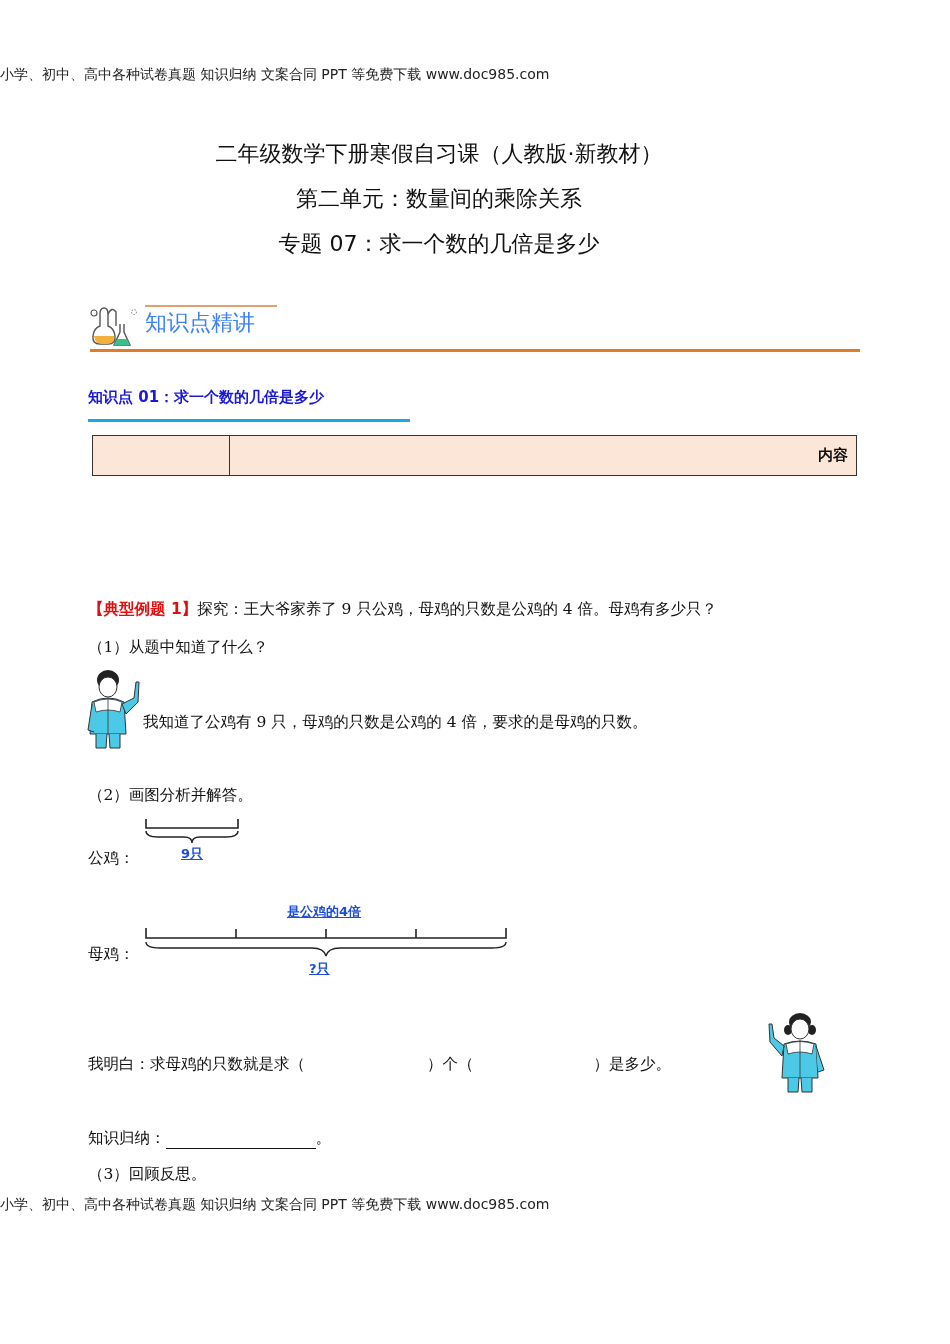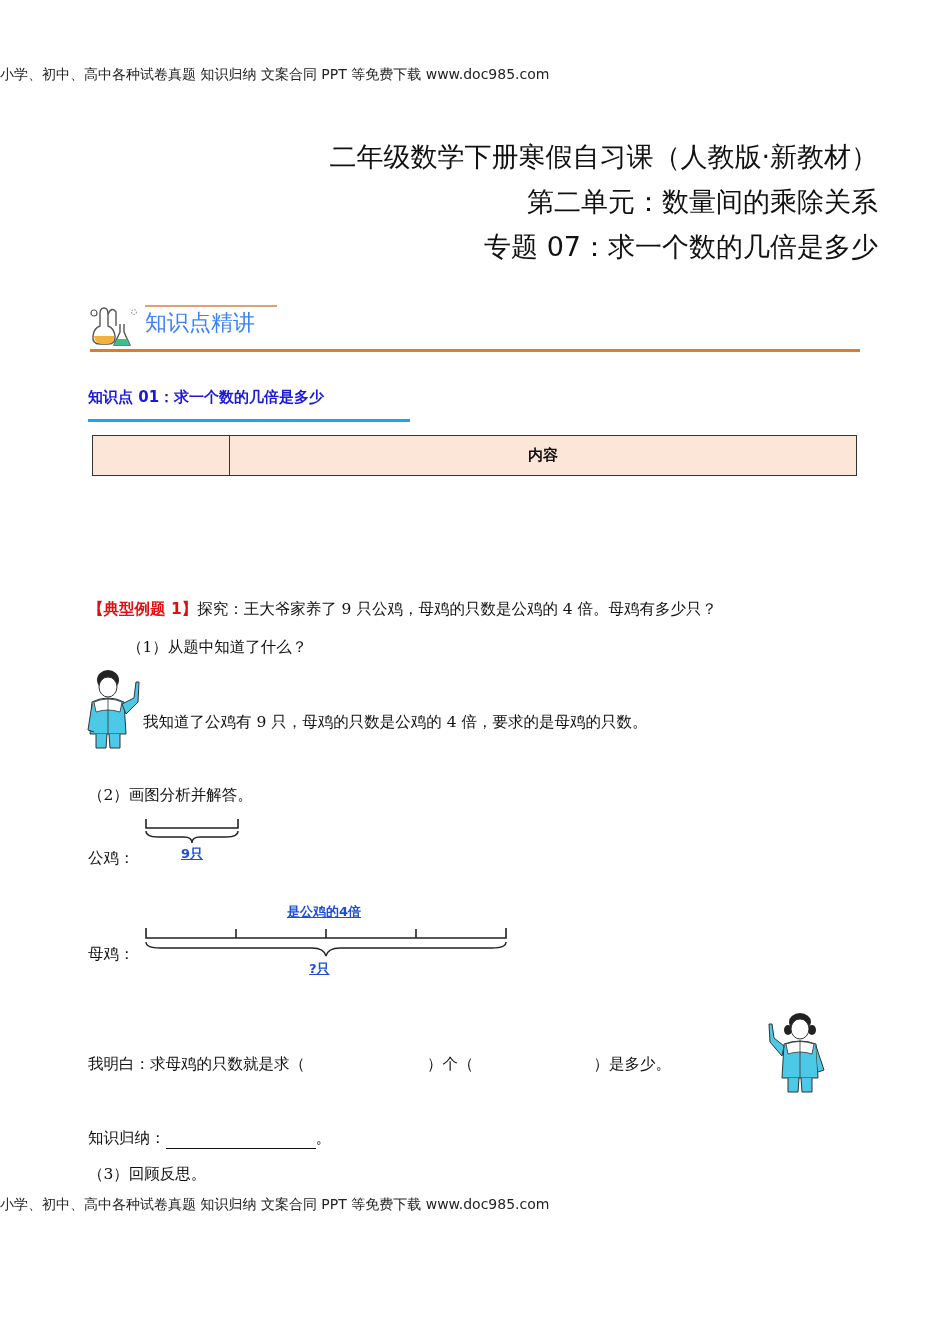--- a/index.html
+++ b/index.html
@@ -10,23 +10,23 @@
     }
     .abs { position: absolute; }
     .header-banner, .footer-banner {
       left: 0; width: 950px; text-align: left;
       font-family: "DejaVu Sans", "Liberation Sans", sans-serif;
       font-size: 14px; color: #222; letter-spacing: 0;
     }
     .header-banner { top: 66px; }
     .footer-banner { top: 1196px; }
     .title-line {
-      left: 0; width: 878px; text-align: right;
+      left: 0; width: 878px; text-align: center;
       font-family: "DejaVu Sans", "Liberation Sans", sans-serif;
-      font-size: 27px; color: #111;
+      font-size: 22px; color: #111;
     }
     .section-head {
       left: 88px; top: 300px; width: 772px; height: 52px;
     }
     .section-head .bottom-rule {
       position: absolute; left: 2px; right: 0; bottom: 0; height: 3px; background: #e07b2a;
     }
     .section-head .top-rule {
       position: absolute; left: 57px; width: 132px; top: 5px; height: 2px; background: #e0a070;
     }
@@ -47,21 +47,21 @@
     table.kp-table {
       position: absolute; left: 92px; top: 435px; width: 765px;
       border-collapse: collapse; font-size: 15px;
     }
     table.kp-table td {
       border: 1px solid #333; vertical-align: middle; padding: 0 8px;
     }
     table.kp-table tr.head td { background: #fce6d8; height: 39px; }
     table.kp-table td.c1 { width: 120px; text-align: center; font-weight: bold;
       font-family: "DejaVu Sans", "Liberation Sans", sans-serif; }
-    table.kp-table td.hc { text-align: center; font-weight: bold;
+    table.kp-table td.hc { text-align: right; font-weight: bold;
       font-family: "DejaVu Sans", "Liberation Sans", sans-serif; }
     table.kp-table tr.r1 td { height: 52px; }
     table.kp-table tr.r2 td { height: 32px; }
     table.kp-table td.c2 { line-height: 22px; color: #222; }
     .text15 { font-size: 15.5px; color: #111; }
     .red { color: #e01010; font-weight: bold; font-family: "DejaVu Sans", "Liberation Sans", sans-serif; }
     .diagram-label { font-family: "DejaVu Sans", "Liberation Sans", sans-serif; font-size: 13px; font-weight: bold; color: #1d4ed8; text-decoration: underline; }
     .blank-underline { display: inline-block; width: 150px; border-bottom: 1px solid #111; height: 16px; vertical-align: bottom; }
   </style>
 </head>
@@ -97,21 +97,21 @@
     <td class="c1"></td>
     <td class="hc">内容</td>
   </tr>
 </tbody>
   </table>
 
 <div class="abs text15" style="left:88px; top:599px;">
   <span class="red">【典型例题 1】</span><span>探究：王大爷家养了 9 只公鸡，母鸡的只数是公鸡的 4 倍。母鸡有多少只？</span>
 </div>
 
-<div class="abs text15" style="left:88px; top:637px;margin-left:39px;">（1）从题中知道了什么？</div>
+<div class="abs text15" style="left:88px; top:637px;">（1）从题中知道了什么？</div>
 
 <svg class="abs" style="left:86px; top:668px;" width="58" height="82" viewBox="0 0 58 82">
   <ellipse cx="22" cy="12" rx="11" ry="10" fill="#222"></ellipse>
   <ellipse cx="22" cy="19" rx="9" ry="10" fill="#fff" stroke="#333" stroke-width="1"></ellipse>
   <path d="M6 34 Q22 26 38 34 L40 66 L4 66 Z" fill="#4cc9e6" stroke="#333" stroke-width="1"></path>
   <path d="M8 34 Q22 28 36 34 L34 44 Q22 40 10 44 Z" fill="#fff" stroke="#333" stroke-width="0.8"></path>
   <line x1="22" y1="30" x2="22" y2="66" stroke="#333" stroke-width="0.8"></line>
   <path d="M36 36 L48 30 L50 14 L53 14 L52 34 L40 46 Z" fill="#4cc9e6" stroke="#333" stroke-width="1"></path>
   <path d="M10 66 L10 80 L20 80 L21 66 M23 66 L24 80 L34 80 L34 66" fill="#4cc9e6" stroke="#333" stroke-width="1"></path>
   <path d="M6 36 L2 62 L8 64" fill="#4cc9e6" stroke="#333" stroke-width="1"></path>

